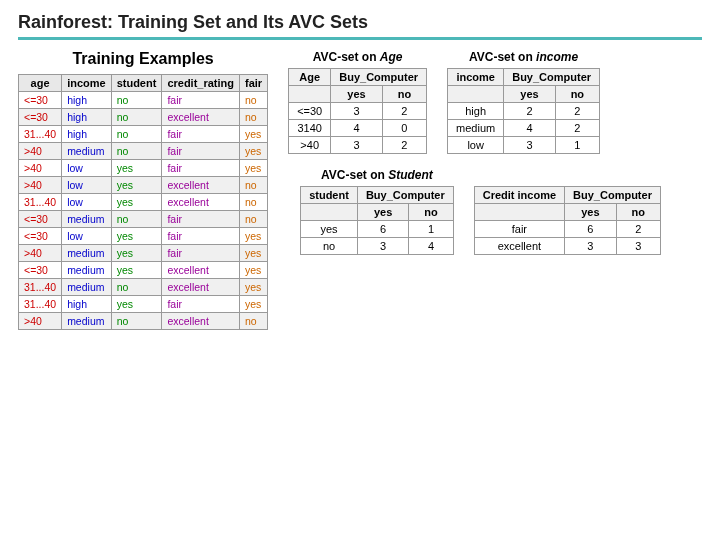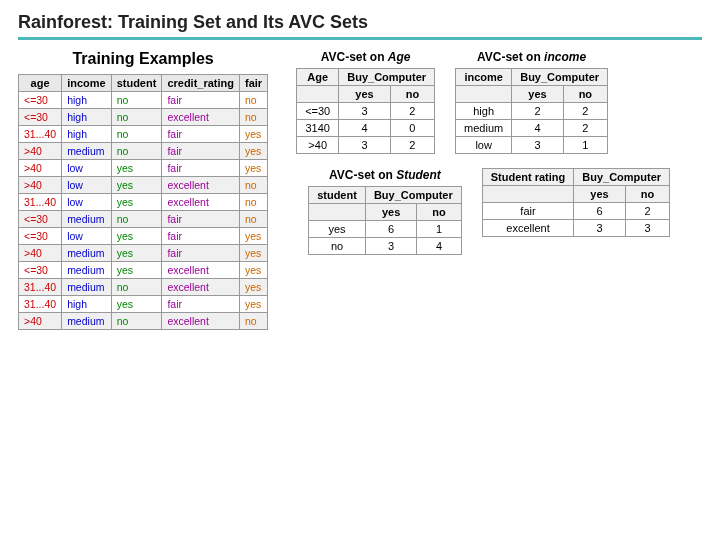--- a/index.html
+++ b/index.html
@@ -17,21 +17,21 @@
       color: #222;
       margin-bottom: 4px;
     }
     .divider {
       height: 3px;
       background: #4db8b8;
       margin-bottom: 10px;
     }
     .main-content {
       display: flex;
-      gap: 28px;
+      gap: 20px;
       align-items: flex-start;
     }
     
     .training-section {
       flex: 0 0 auto;
     }
     .section-title {
       font-size: 16px;
       font-weight: bold;
       text-align: center;
@@ -70,21 +70,21 @@
       flex: 1;
     }
     .avc-top-row {
       display: flex;
       gap: 20px;
       align-items: flex-start;
     }
     .avc-bottom-row {
       display: flex;
       gap: 20px;
-      align-items: flex-start;
+      align-items: flex-end;
       padding-left: 12px;
     }
     .avc-block {
       flex: 0 0 auto;
     }
     .avc-title {
       font-size: 12px;
       font-weight: bold;
       margin-bottom: 4px;
       text-align: center;
@@ -325,21 +325,21 @@
                 <td>4</td>
               </tr>
             </tbody>
         </table>
       </div>
 
       <div class="avc-block">
         <table class="avc-table">
           <thead>
             <tr>
-              <th>Student rating</th>
+              <th>Credit income</th>
               <th colspan="2">Buy_Computer</th>
             </tr>
             <tr id="avc-credit-sub-header">
                 <th></th>
                 <th>yes</th>
                 <th>no</th>
               </tr>
           </thead>
           <tbody id="avc-credit-body">
               <tr>

